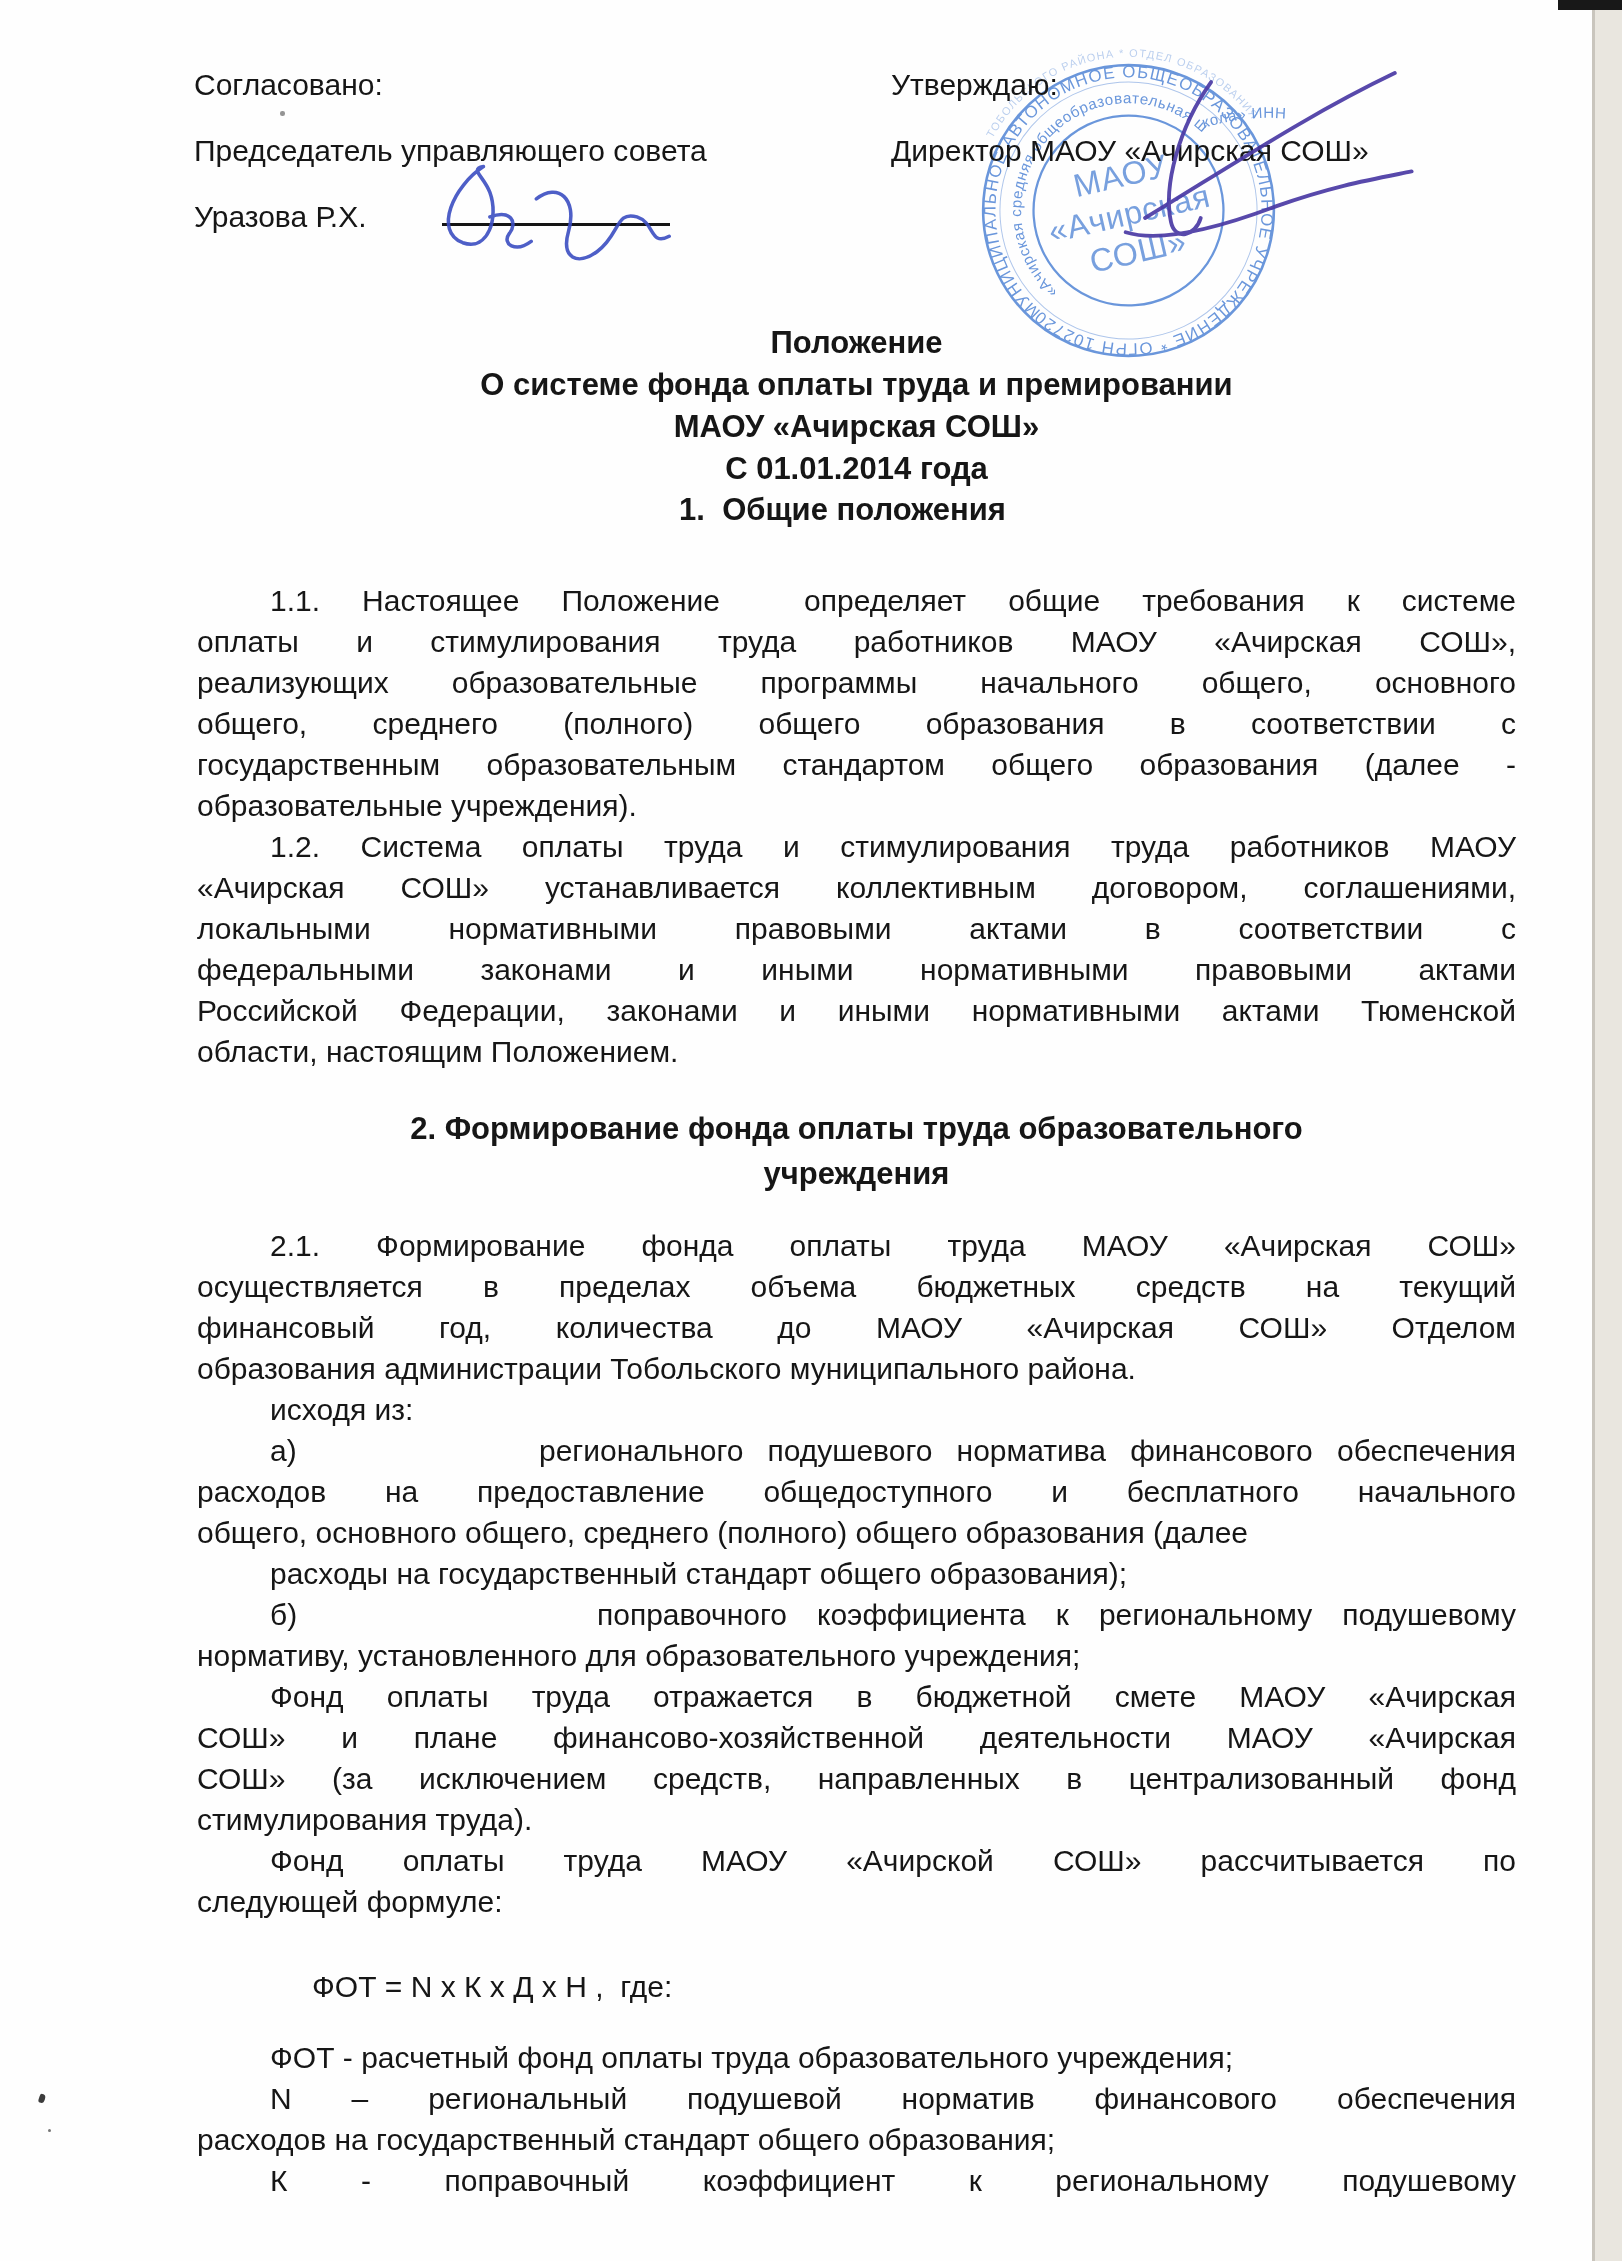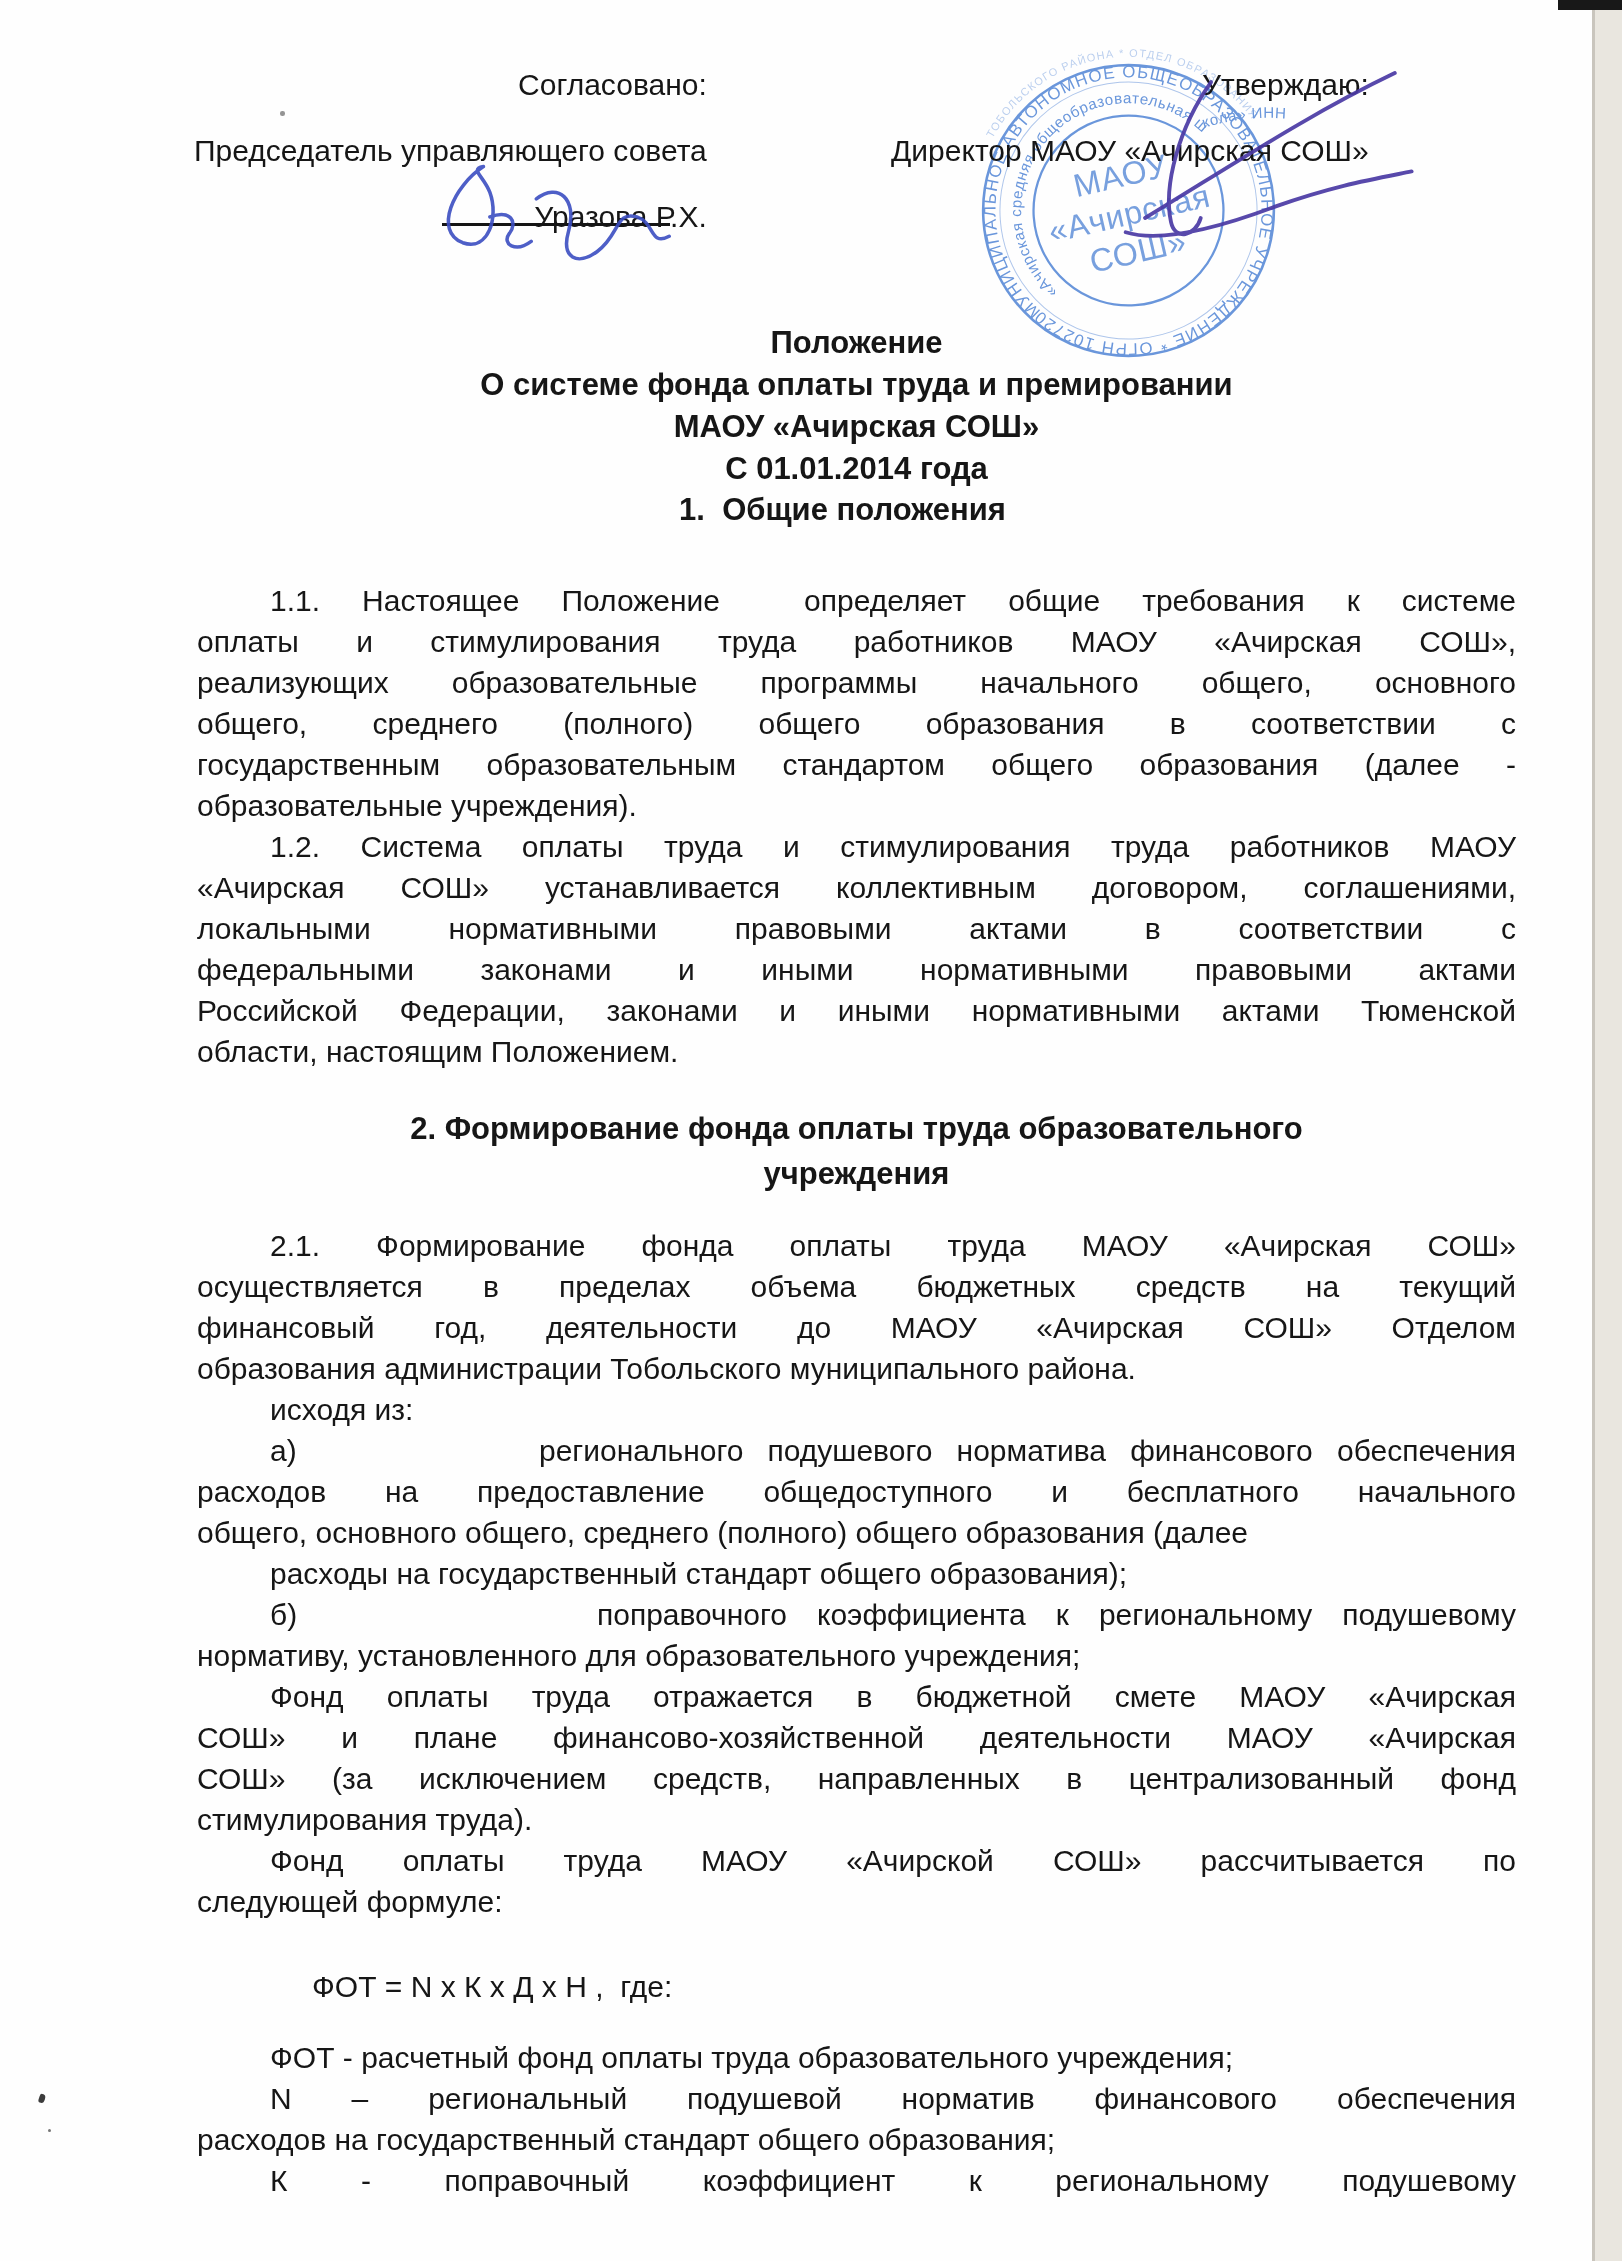--- a/index.html
+++ b/index.html
@@ -13,21 +13,21 @@
   .corner-mark{position:absolute; left:1558px; top:0; width:65px; height:10.3px; background:#181818;}
   .speck{position:absolute; background:#3c3c3c; border-radius:50%;}
   .speck.s1{left:39px; top:2094px; width:5.8px; height:9px; transform:rotate(18deg); border-radius:40% 60% 60% 40%;}
   .speck.s2{left:48px; top:2129px; width:3.2px; height:3.2px; opacity:.7;}
   .speck.s3{left:280px; top:111px; width:4.5px; height:4.5px; opacity:.55;}
 
   
   .approval{position:absolute; top:69px; font-size:30px; line-height:32px;}
   .approval.left{left:194px;}
   .approval.right{left:891px;}
-  .app-line{margin-bottom:34px; white-space:nowrap;text-align:right;}
+  .app-line{margin-bottom:34px; white-space:nowrap;}
   .sig-underline{position:absolute; left:442px; top:223px; width:228px; height:3.2px; background:#151515;}
 
   
   .title-block{position:absolute; left:197px; top:282px; width:1319px; text-align:center;margin-top:40px;}
   .title-line{font-weight:bold; font-size:31px; line-height:42px;}
   .h1{position:absolute; left:183px; top:492px; width:1319px; text-align:center; font-weight:bold; font-size:31px;}
 
   
   .doc-body{position:absolute; left:197px; top:580px; width:1319px; font-size:30px;}
   .line{line-height:41px; height:41px; text-align:justify; text-align-last:justify; overflow:visible;}
@@ -142,21 +142,21 @@
       </div>
 
     <div class="h2wrap">
       <div class="h2line">2. Формирование фонда оплаты труда образовательного</div>
       <div class="h2line">учреждения</div>
     </div>
 
     <div>
         <div class="line ind">2.1. Формирование фонда оплаты труда МАОУ «Ачирская СОШ»</div>
         <div class="line">осуществляется в пределах объема бюджетных средств на текущий</div>
-        <div class="line">финансовый год, деятельности до МАОУ «Ачирская СОШ» Отделом</div>
+        <div class="line">финансовый год, количества до МАОУ «Ачирская СОШ» Отделом</div>
         <div class="line last">образования администрации Тобольского муниципального района.</div>
       </div>
     <div>
         <div class="line ind last">исходя из:</div>
       </div>
     <div>
         <div class="line ind">а)&nbsp;&nbsp;&nbsp;&nbsp;&nbsp;&nbsp;&nbsp;&nbsp;&nbsp;&nbsp;регионального подушевого норматива финансового обеспечения</div>
         <div class="line">расходов на предоставление общедоступного и бесплатного начального</div>
         <div class="line last">общего, основного общего, среднего (полного) общего образования (далее</div>
       </div>

